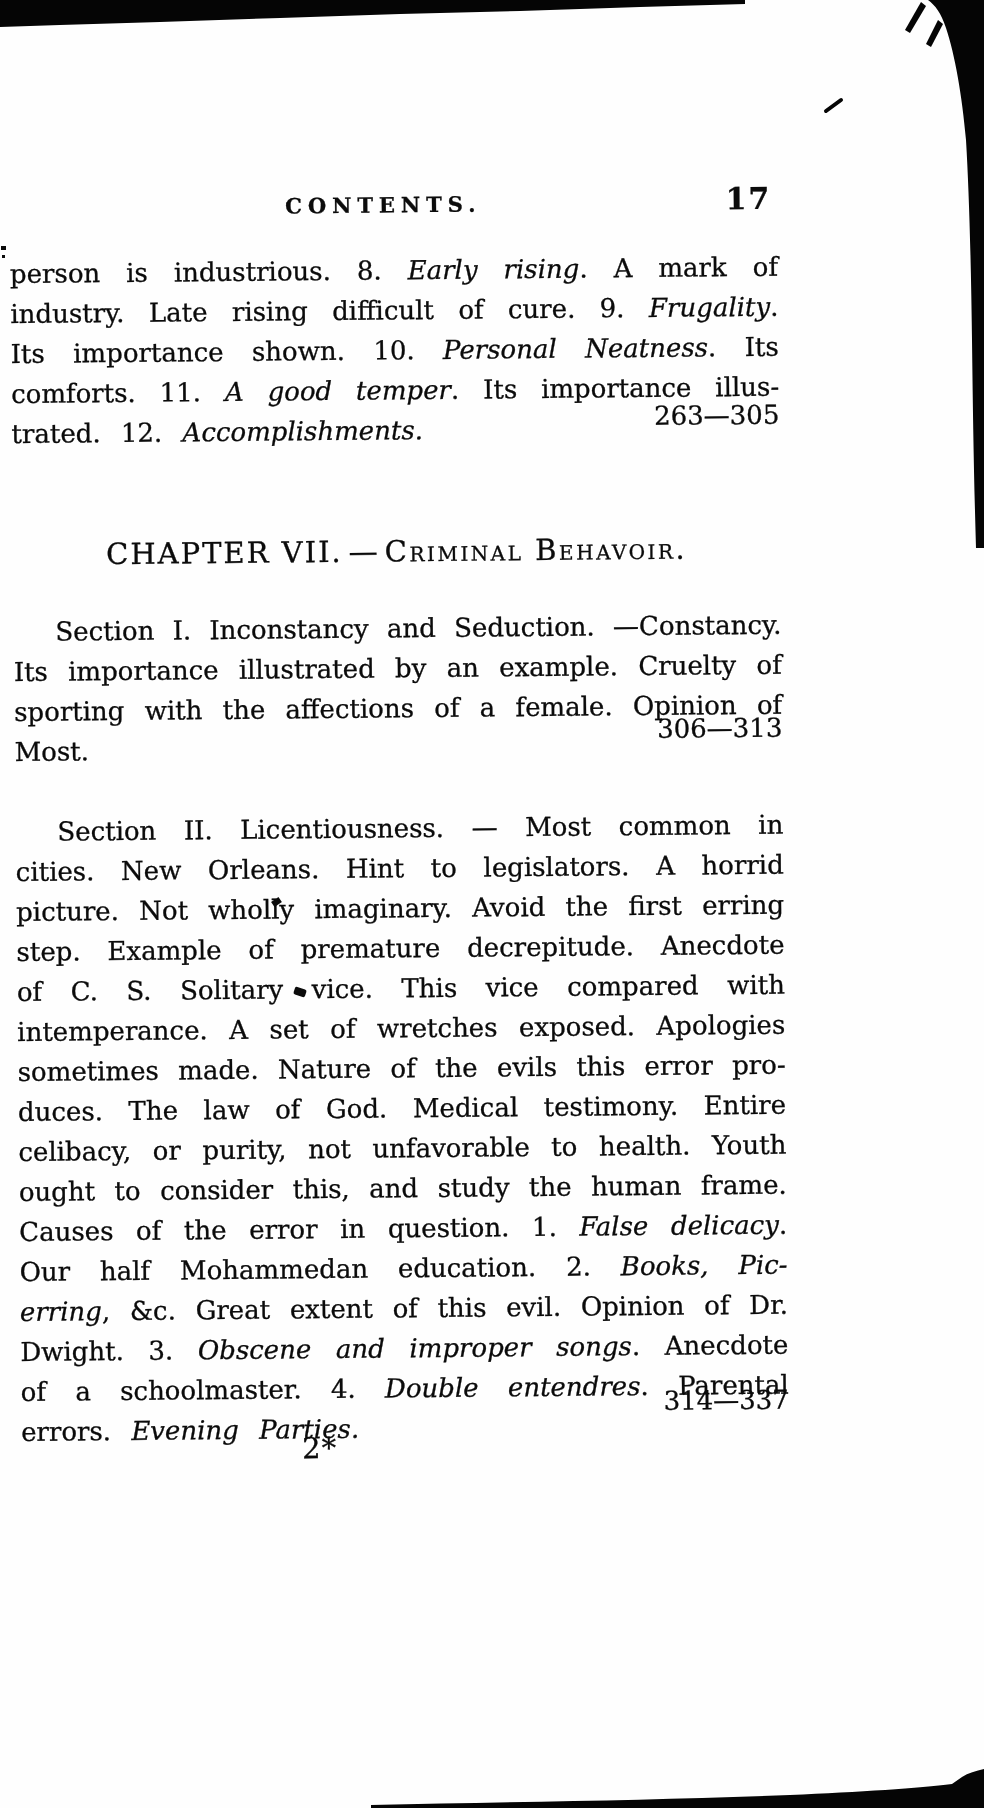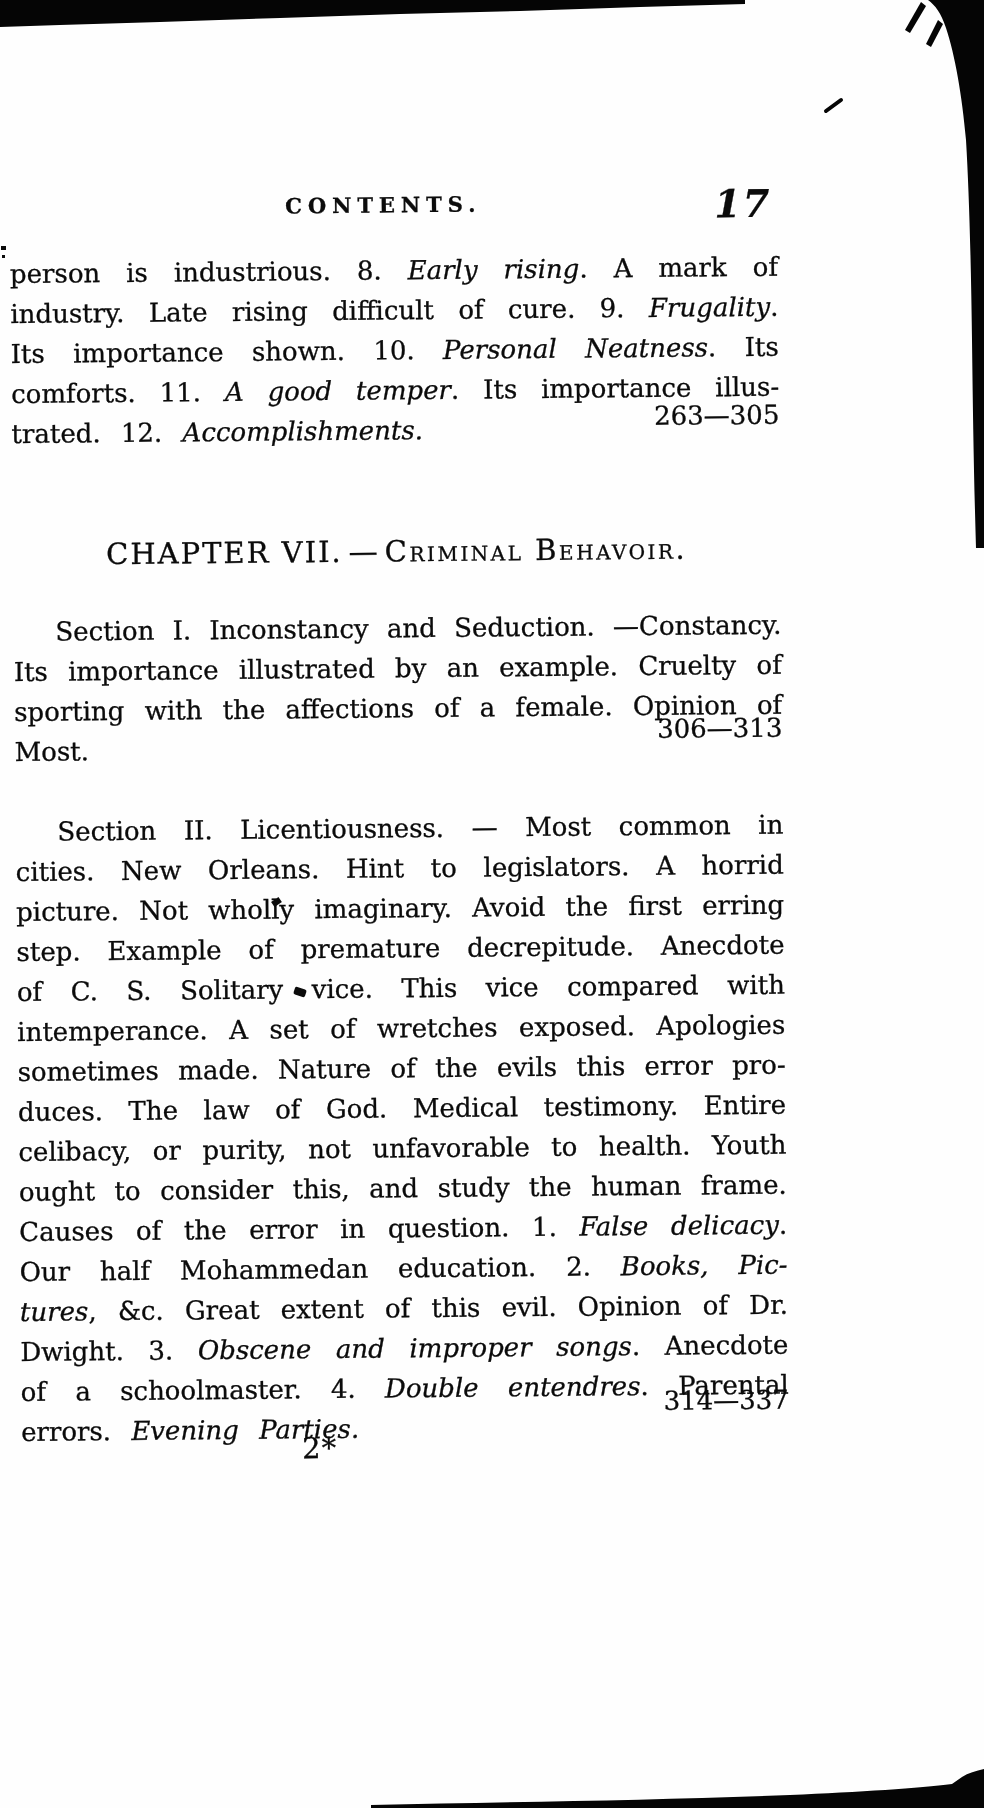--- a/index.html
+++ b/index.html
@@ -13,21 +13,21 @@
     position:absolute; left:16px; top:0; width:768px; height:1808px;
     transform:rotate(-0.55deg); transform-origin:0px 900px;
   }
   .header { position:absolute; top:196px; left:0; width:100%; height:44px; }
   .title {
     position:absolute; left:-10px; width:100%; text-align:center;
     font-size:21px; font-weight:bold; letter-spacing:6px;
   }
   .pagenum {
     position:absolute; right:6px; top:-8px;
-    font-size:38px; font-weight:bold; letter-spacing:2px;font-style:italic;
+    font-size:30px; font-weight:bold; letter-spacing:2px;
   }
   .para { position:absolute; left:0; width:100%; font-size:26px; line-height:40px; }
   .p1 { top:254px; }
   .s1 { top:612px; }
   .s2 { top:812px; }
   .line { text-align:justify; text-align-last:justify; text-justify:inter-word; position:relative; }
   .line.last { text-align-last:left; word-spacing:12px; }
   .line.indent { text-indent:42px; }
   .it { font-style:italic; }
   .range { position:absolute; right:0; top:-16px; font-style:normal; word-spacing:normal; }
@@ -84,21 +84,21 @@
       <div class="line"><span>picture.  Not wholly imaginary.  Avoid the first erring</span></div>
       <div class="line"><span>step.  Example of premature decrepitude.  Anecdote</span></div>
       <div class="line"><span>of C. S.  Solitary vice.  This vice compared with</span></div>
       <div class="line"><span>intemperance.  A set of wretches exposed.  Apologies</span></div>
       <div class="line"><span>sometimes made.  Nature of the evils this error pro-</span></div>
       <div class="line"><span>duces.  The law of God.  Medical testimony.  Entire</span></div>
       <div class="line"><span>celibacy, or purity, not unfavorable to health.  Youth</span></div>
       <div class="line"><span>ought to consider this, and study the human frame.</span></div>
       <div class="line"><span>Causes of the error in question.  1. </span><span class="it">False delicacy</span><span>.</span></div>
       <div class="line"><span>Our half Mohammedan education.  2. </span><span class="it">Books, Pic-</span></div>
-      <div class="line"><span class="it">tures</span><span>, &amp;c.  Great extent of this evil.  Opinion of Dr.</span></div>
+      <div class="line"><span class="it">erring</span><span>, &amp;c.  Great extent of this evil.  Opinion of Dr.</span></div>
       <div class="line"><span>Dwight.  3. </span><span class="it">Obscene and improper songs</span><span>.  Anecdote</span></div>
       <div class="line"><span>of a schoolmaster.  4. </span><span class="it">Double entendres</span><span>.  Parental</span></div>
       <div class="line last"><span>errors.  </span><span class="it">Evening Parties.</span><span class="range">314—337</span></div>
     </div>
 
   <div class="sig">2*</div>
 
 </div>
 
 <svg class="artifacts" viewBox="0 0 984 1808" xmlns="http://www.w3.org/2000/svg">

